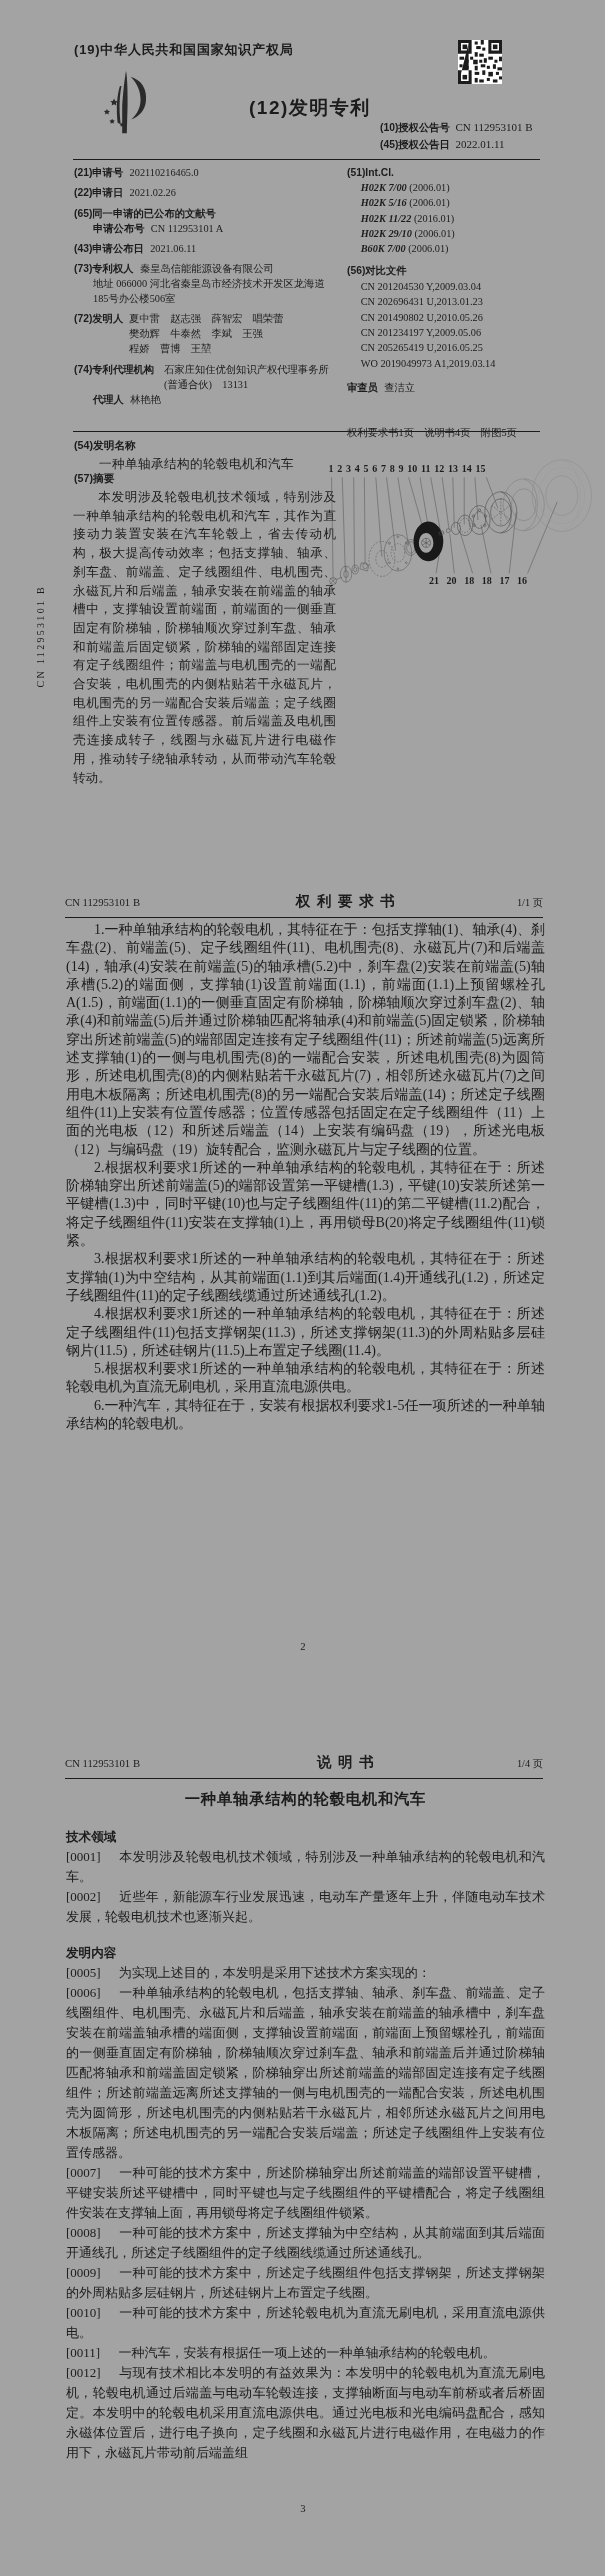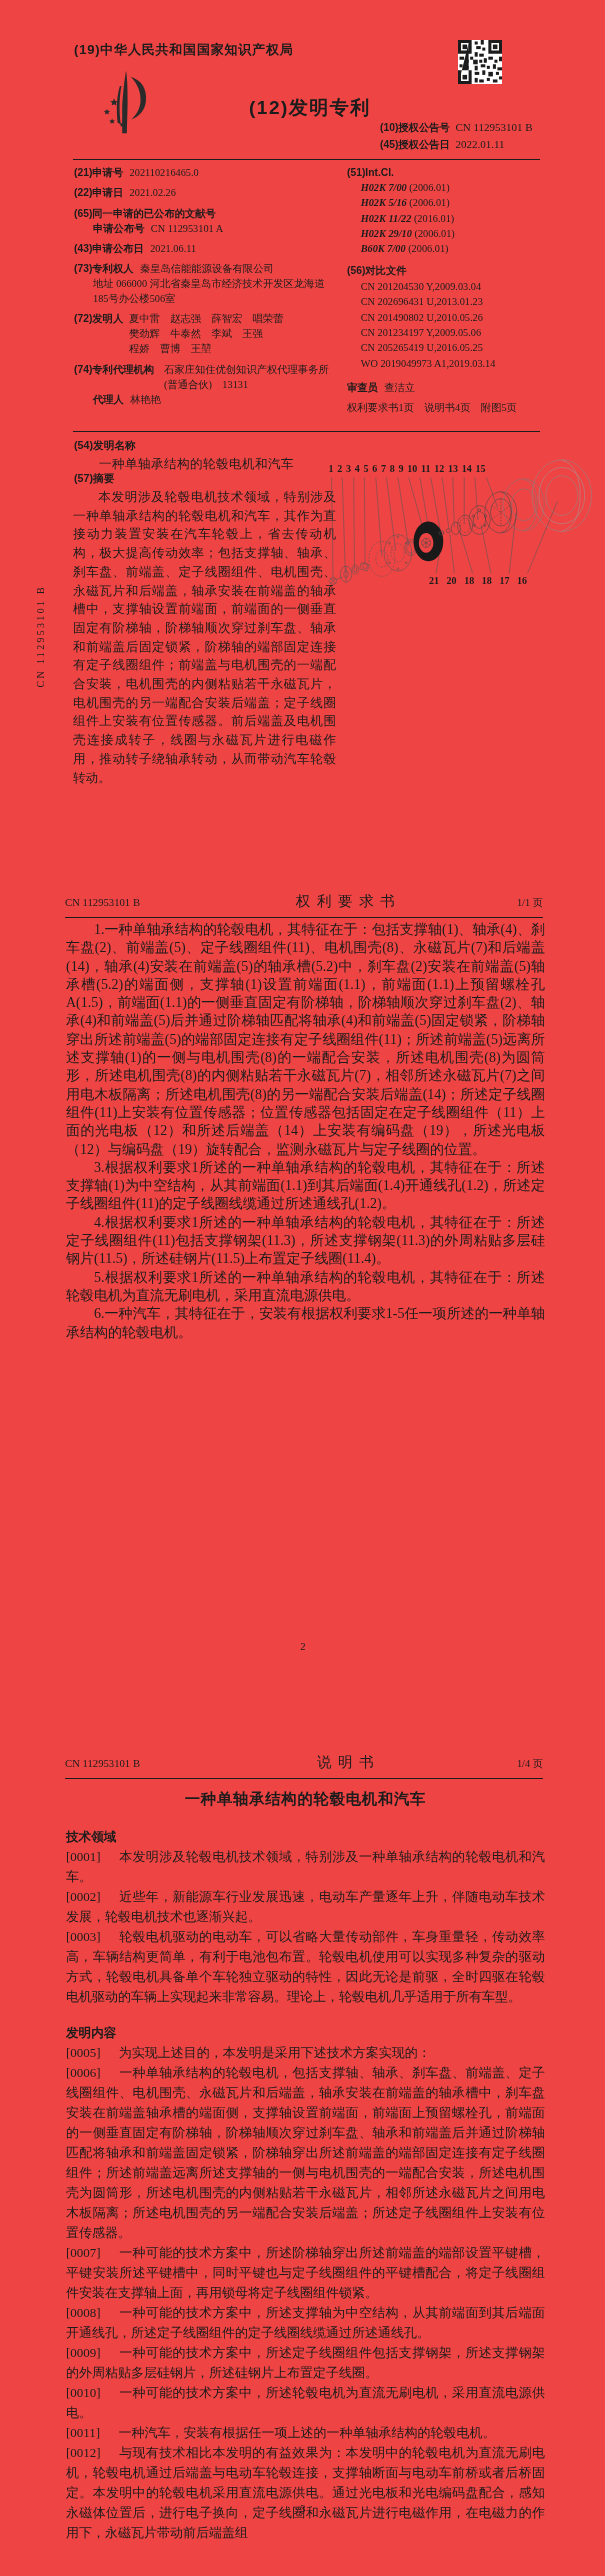--- a/index.html
+++ b/index.html
@@ -1,17 +1,17 @@
 <!DOCTYPE html>
 <html style="font-size:12.2px"><head>
 <meta charset="utf-8">
 <style>
   html,body{margin:0;padding:0;background:#ffffff;}
   body{width:606px;font-family:"Liberation Serif","DejaVu Serif",serif;color:#1c1c1c;}
-  .sheet{position:relative;width:606px;height:2576px;background:#ef4444;overflow:hidden;}
+  .sheet{position:relative;width:606px;height:2576px;background:#a3a3a3;overflow:hidden;}
   
   .office{position:absolute;left:74px;top:41px;font-size:13px;font-weight:bold;font-family:"Liberation Sans","DejaVu Sans",sans-serif;letter-spacing:0.8px;}
   .qr{position:absolute;left:458px;top:40px;width:44px;height:44px;}
   .logo{position:absolute;left:97px;top:69px;width:55px;height:66px;}
   .doctype{position:absolute;left:249px;top:95px;font-size:19px;font-weight:bold;font-family:"Liberation Sans","DejaVu Sans",sans-serif;letter-spacing:1.5px;}
   .pubblock{position:absolute;left:380px;top:119px;width:163px;}
   .pubrow{font-size:10.3px;line-height:17px;white-space:nowrap;}
   .publbl{font-family:"Liberation Sans","DejaVu Sans",sans-serif;font-weight:bold;}
   .pubval{font-size:11px;margin-left:3.1px;}
   .rule{position:absolute;left:73px;width:467px;border-top:1.5px solid #1c1c1c;height:0;}
@@ -23,34 +23,34 @@
   .flbl{font-family:"Liberation Sans","DejaVu Sans",sans-serif;font-weight:bold;}
   .fval{margin-left:3.8px;}
   .sub{padding-left:19px;}
   .inv-wrap{position:relative;padding-left:55px;min-height:15.3px;}
   .inv-lbl{position:absolute;left:0;top:0;}
   .ipc-list,.cit-list{padding-left:13.7px;}
   .ipc-item{font-style:italic;font-weight:bold;line-height:15.3px;white-space:nowrap;}
   .ipc-item .yr{font-style:normal;font-weight:normal;}
   .cit-item{line-height:15.3px;white-space:nowrap;}
   .examiner{margin-top:9.2px;}
-  .pagesnote{position:absolute;left:347px;top:401px;font-size:10.3px;}
+  .pagesnote{position:absolute;left:347px;top:426px;font-size:10.3px;}
   .f54{position:absolute;left:74px;top:439px;font-size:10.7px;}
   .invtitle{position:absolute;left:99px;top:456px;font-size:12.6px;letter-spacing:0.4px;}
   .f57{position:absolute;left:74px;top:472px;font-size:10.7px;}
   .abstract{position:absolute;left:73px;top:488px;width:263px;font-size:12.6px;line-height:18.7px;text-align:justify;text-indent:2em;}
   .sidevert{position:absolute;left:35px;top:585px;writing-mode:vertical-rl;transform:rotate(180deg);font-size:10px;letter-spacing:2.3px;white-space:nowrap;}
   .figure{position:absolute;left:327px;top:454px;width:276px;height:254px;}
   .figure svg.art{position:absolute;left:0;top:0;}
   .fig-top-labels{position:absolute;left:1.5px;top:9.2px;width:157px;display:flex;justify-content:space-between;font-size:10px;font-weight:bold;}
   .fig-bottom-labels{position:absolute;left:102px;top:121px;width:98px;display:flex;justify-content:space-between;font-size:10px;font-weight:bold;}
   
   .pghead{position:absolute;left:65px;width:478px;display:flex;align-items:baseline;border-bottom:1.5px solid #1c1c1c;padding-bottom:6.1px;}
   .ph-doc{flex:0 0 130px;font-size:10.7px;}
-  .ph-title{flex:1;text-align:center;font-size:14.5px;font-weight:normal;letter-spacing:1.5px;}
+  .ph-title{flex:1;text-align:center;font-size:14.5px;font-weight:bold;letter-spacing:1.5px;}
   .ph-page{flex:0 0 46px;text-align:right;font-size:10.3px;}
   .ph-claims{top:892px;} .ph-desc{top:1753px;}
   
   .claims{position:absolute;left:66px;top:921px;width:479px;font-size:14px;line-height:18.3px;}
   .claim{margin:0;text-indent:2em;text-align:justify;}
   .footer-num{position:absolute;left:0;width:606px;text-align:center;font-size:10.7px;}
   .fn2{top:1640px;} .fn3{top:2502px;}
   
   .desc{position:absolute;left:66px;top:1789px;width:479px;font-size:13px;line-height:20px;}
   .desc-title{text-align:center;font-family:"Liberation Sans","DejaVu Sans",sans-serif;font-weight:bold;font-size:15.3px;margin:0 0 18.3px 0;letter-spacing:0.8px;}
@@ -351,20 +351,21 @@
 
   <div class="pghead ph-claims">
     <span class="ph-doc">CN 112953101 B</span>
     <span class="ph-title">权 利 要 求 书</span>
     <span class="ph-page">1/1 页</span>
   </div>
 
   <div class="claims">
 
   <p class="claim">1.一种单轴承结构的轮毂电机，其特征在于：包括支撑轴(1)、轴承(4)、刹车盘(2)、前端盖(5)、定子线圈组件(11)、电机围壳(8)、永磁瓦片(7)和后端盖(14)，轴承(4)安装在前端盖(5)的轴承槽(5.2)中，刹车盘(2)安装在前端盖(5)轴承槽(5.2)的端面侧，支撑轴(1)设置前端面(1.1)，前端面(1.1)上预留螺栓孔A(1.5)，前端面(1.1)的一侧垂直固定有阶梯轴，阶梯轴顺次穿过刹车盘(2)、轴承(4)和前端盖(5)后并通过阶梯轴匹配将轴承(4)和前端盖(5)固定锁紧，阶梯轴穿出所述前端盖(5)的端部固定连接有定子线圈组件(11)；所述前端盖(5)远离所述支撑轴(1)的一侧与电机围壳(8)的一端配合安装，所述电机围壳(8)为圆筒形，所述电机围壳(8)的内侧粘贴若干永磁瓦片(7)，相邻所述永磁瓦片(7)之间用电木板隔离；所述电机围壳(8)的另一端配合安装后端盖(14)；所述定子线圈组件(11)上安装有位置传感器；位置传感器包括固定在定子线圈组件（11）上面的光电板（12）和所述后端盖（14）上安装有编码盘（19），所述光电板（12）与编码盘（19）旋转配合，监测永磁瓦片与定子线圈的位置。</p>
+      <p class="claim">2.根据权利要求1所述的一种单轴承结构的轮毂电机，其特征在于：所述阶梯轴穿出所述前端盖(5)的端部设置第一平键槽(1.3)，平键(10)安装所述第一平键槽(1.3)中，同时平键(10)也与定子线圈组件(11)的第二平键槽(11.2)配合，将定子线圈组件(11)安装在支撑轴(1)上，再用锁母B(20)将定子线圈组件(11)锁紧。</p>
       <p class="claim">3.根据权利要求1所述的一种单轴承结构的轮毂电机，其特征在于：所述支撑轴(1)为中空结构，从其前端面(1.1)到其后端面(1.4)开通线孔(1.2)，所述定子线圈组件(11)的定子线圈线缆通过所述通线孔(1.2)。</p>
       <p class="claim">4.根据权利要求1所述的一种单轴承结构的轮毂电机，其特征在于：所述定子线圈组件(11)包括支撑钢架(11.3)，所述支撑钢架(11.3)的外周粘贴多层硅钢片(11.5)，所述硅钢片(11.5)上布置定子线圈(11.4)。</p>
       <p class="claim">5.根据权利要求1所述的一种单轴承结构的轮毂电机，其特征在于：所述轮毂电机为直流无刷电机，采用直流电源供电。</p>
       <p class="claim">6.一种汽车，其特征在于，安装有根据权利要求1-5任一项所述的一种单轴承结构的轮毂电机。</p>
     </div>
 
   <div class="footer-num fn2">2</div>
 
   <div class="pghead ph-desc">
     <span class="ph-doc">CN 112953101 B</span>
@@ -376,21 +377,20 @@
     <h1 class="desc-title">一种单轴承结构的轮毂电机和汽车</h1>
     <div>
 
         <p class="sec heading"><span>技术领域</span></p>
 
         <p class="sec para"><span class="ptag">[0001]</span><span>本发明涉及轮毂电机技术领域，特别涉及一种单轴承结构的轮毂电机和汽车。</span></p>
 
 
         <p class="sec para"><span class="ptag">[0002]</span><span>近些年，新能源车行业发展迅速，电动车产量逐年上升，伴随电动车技术发展，轮毂电机技术也逐渐兴起。</span></p>
 
-        <p class="sec para"><span class="ptag">[0003]</span><span>轮毂电机驱动的电动车，可以省略大量传动部件，车身重量轻，传动效率高，车辆结构更简单，有利于电池包布置。轮毂电机使用可以实现多种复杂的驱动方式，轮毂电机具备单个车轮独立驱动的特性，因此无论是前驱，全时四驱在轮毂电机驱动的车辆上实现起来非常容易。理论上，轮毂电机几乎适用于所有车型。</span></p>
 
         <p class="sec heading"><span>发明内容</span></p>
 
 
         <p class="sec para"><span class="ptag">[0005]</span><span>为实现上述目的，本发明是采用下述技术方案实现的：</span></p>
 
         <p class="sec para"><span class="ptag">[0006]</span><span>一种单轴承结构的轮毂电机，包括支撑轴、轴承、刹车盘、前端盖、定子线圈组件、电机围壳、永磁瓦片和后端盖，轴承安装在前端盖的轴承槽中，刹车盘安装在前端盖轴承槽的端面侧，支撑轴设置前端面，前端面上预留螺栓孔，前端面的一侧垂直固定有阶梯轴，阶梯轴顺次穿过刹车盘、轴承和前端盖后并通过阶梯轴匹配将轴承和前端盖固定锁紧，阶梯轴穿出所述前端盖的端部固定连接有定子线圈组件；所述前端盖远离所述支撑轴的一侧与电机围壳的一端配合安装，所述电机围壳为圆筒形，所述电机围壳的内侧粘贴若干永磁瓦片，相邻所述永磁瓦片之间用电木板隔离；所述电机围壳的另一端配合安装后端盖；所述定子线圈组件上安装有位置传感器。</span></p>
 
         <p class="sec para"><span class="ptag">[0007]</span><span>一种可能的技术方案中，所述阶梯轴穿出所述前端盖的端部设置平键槽，平键安装所述平键槽中，同时平键也与定子线圈组件的平键槽配合，将定子线圈组件安装在支撑轴上面，再用锁母将定子线圈组件锁紧。</span></p>
 

